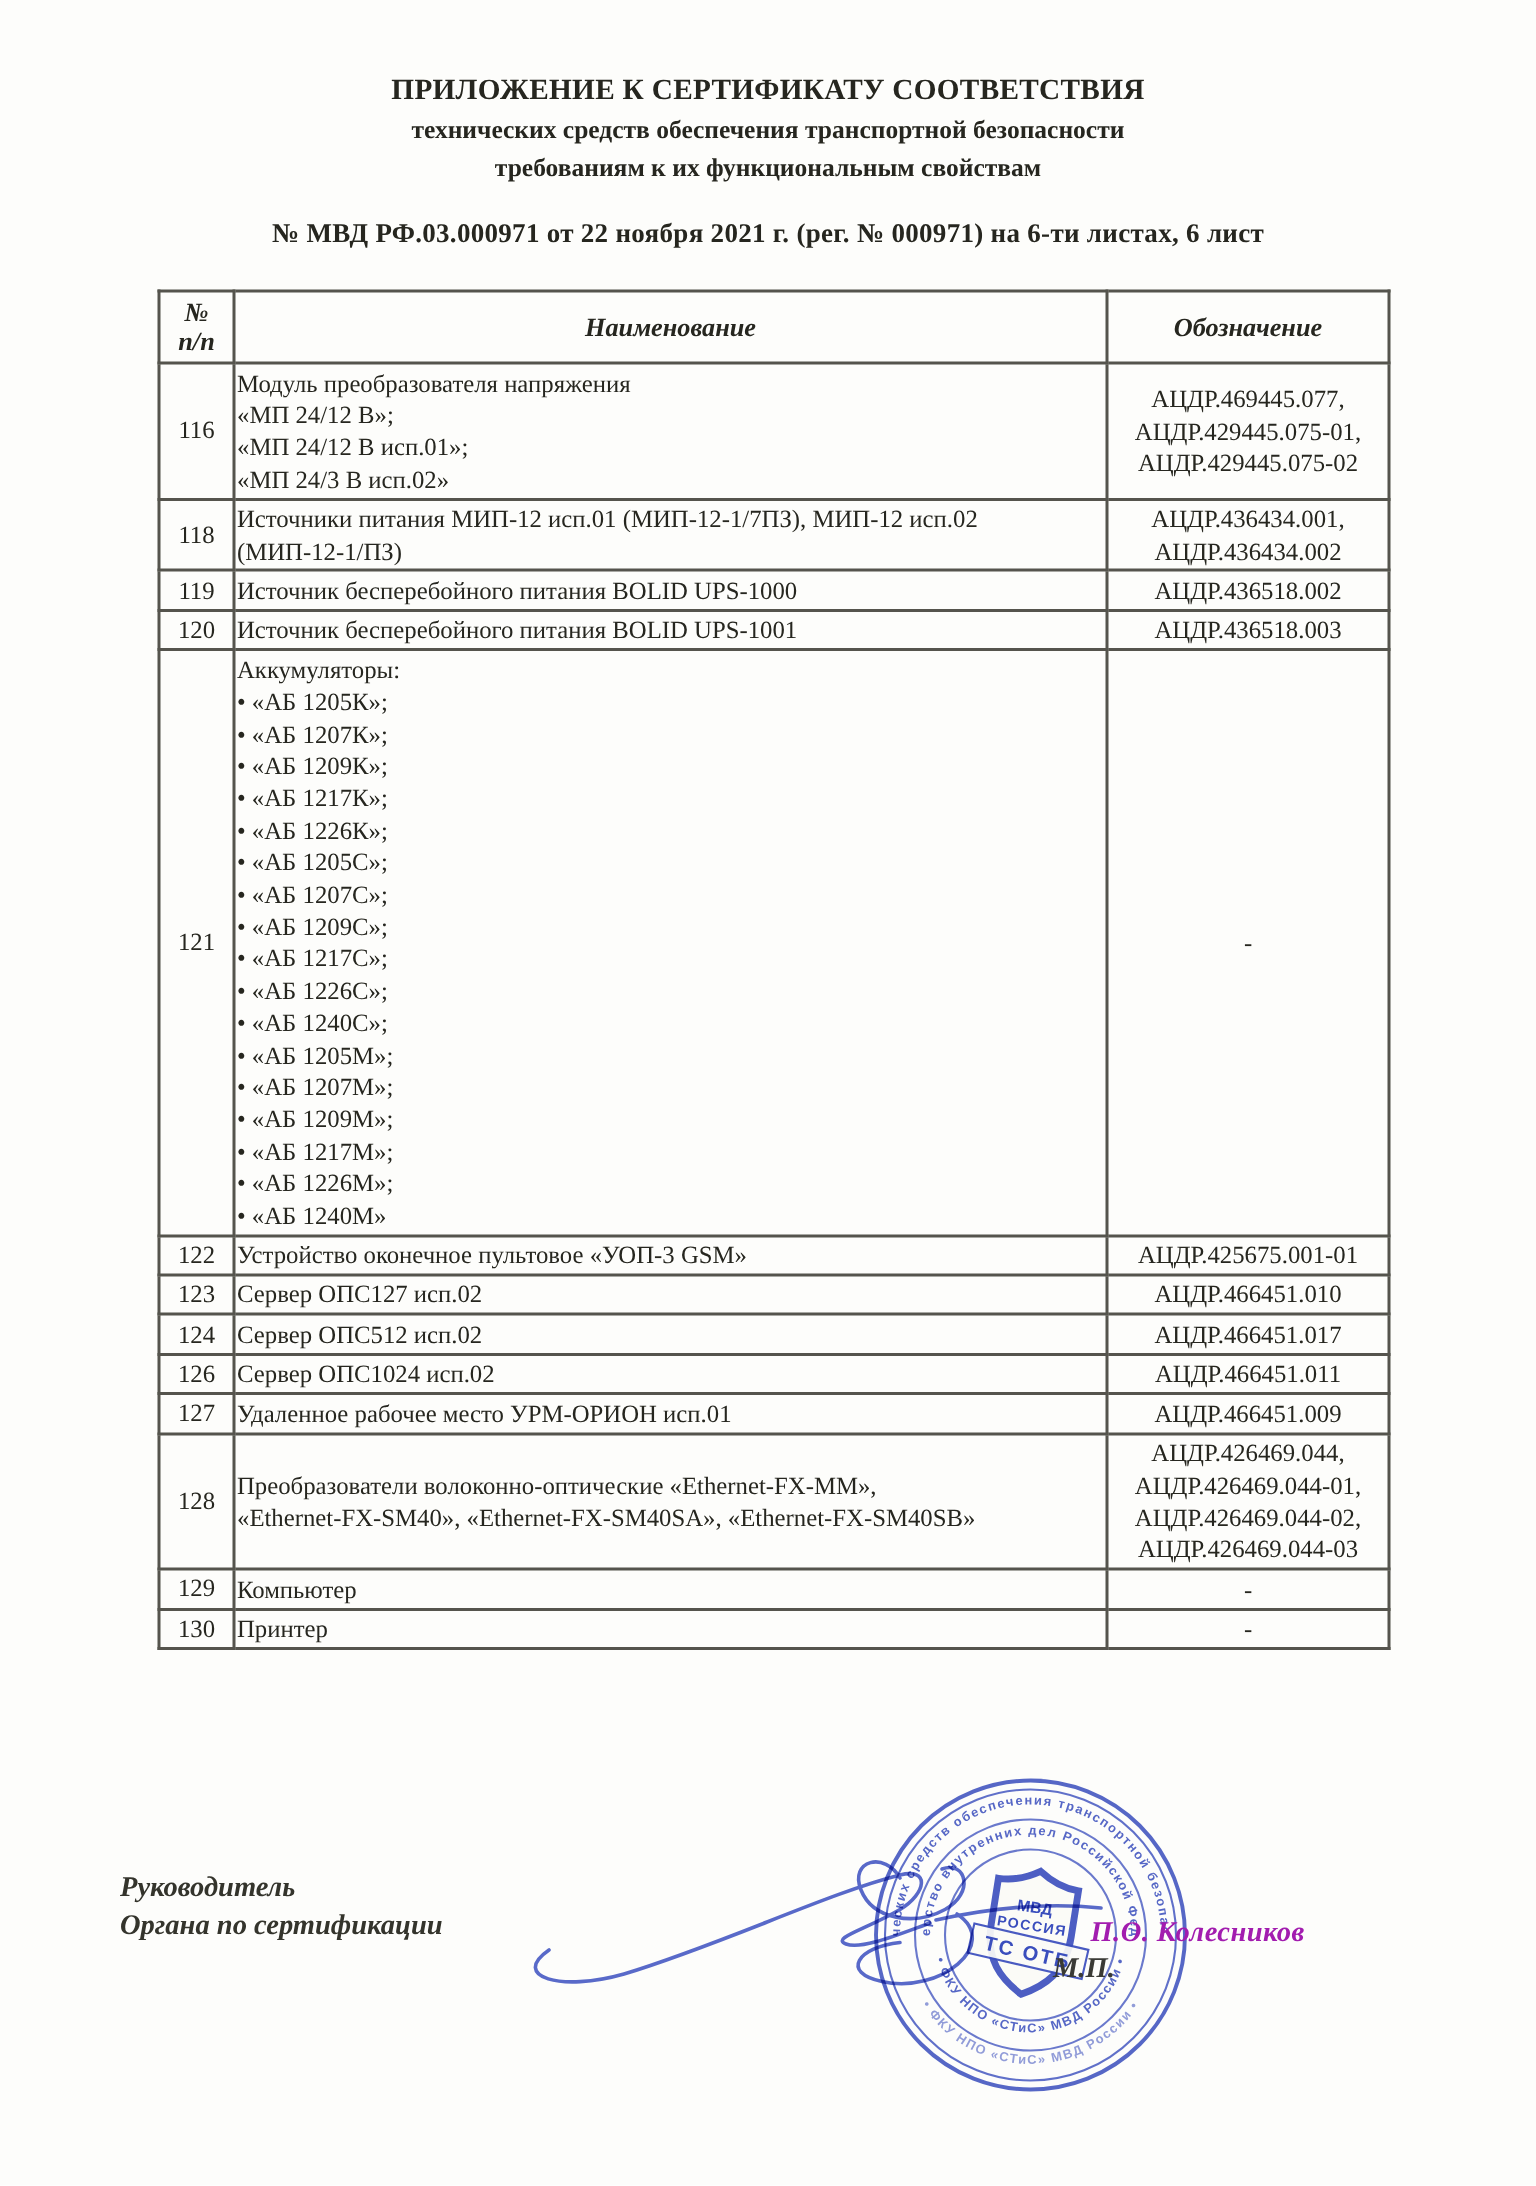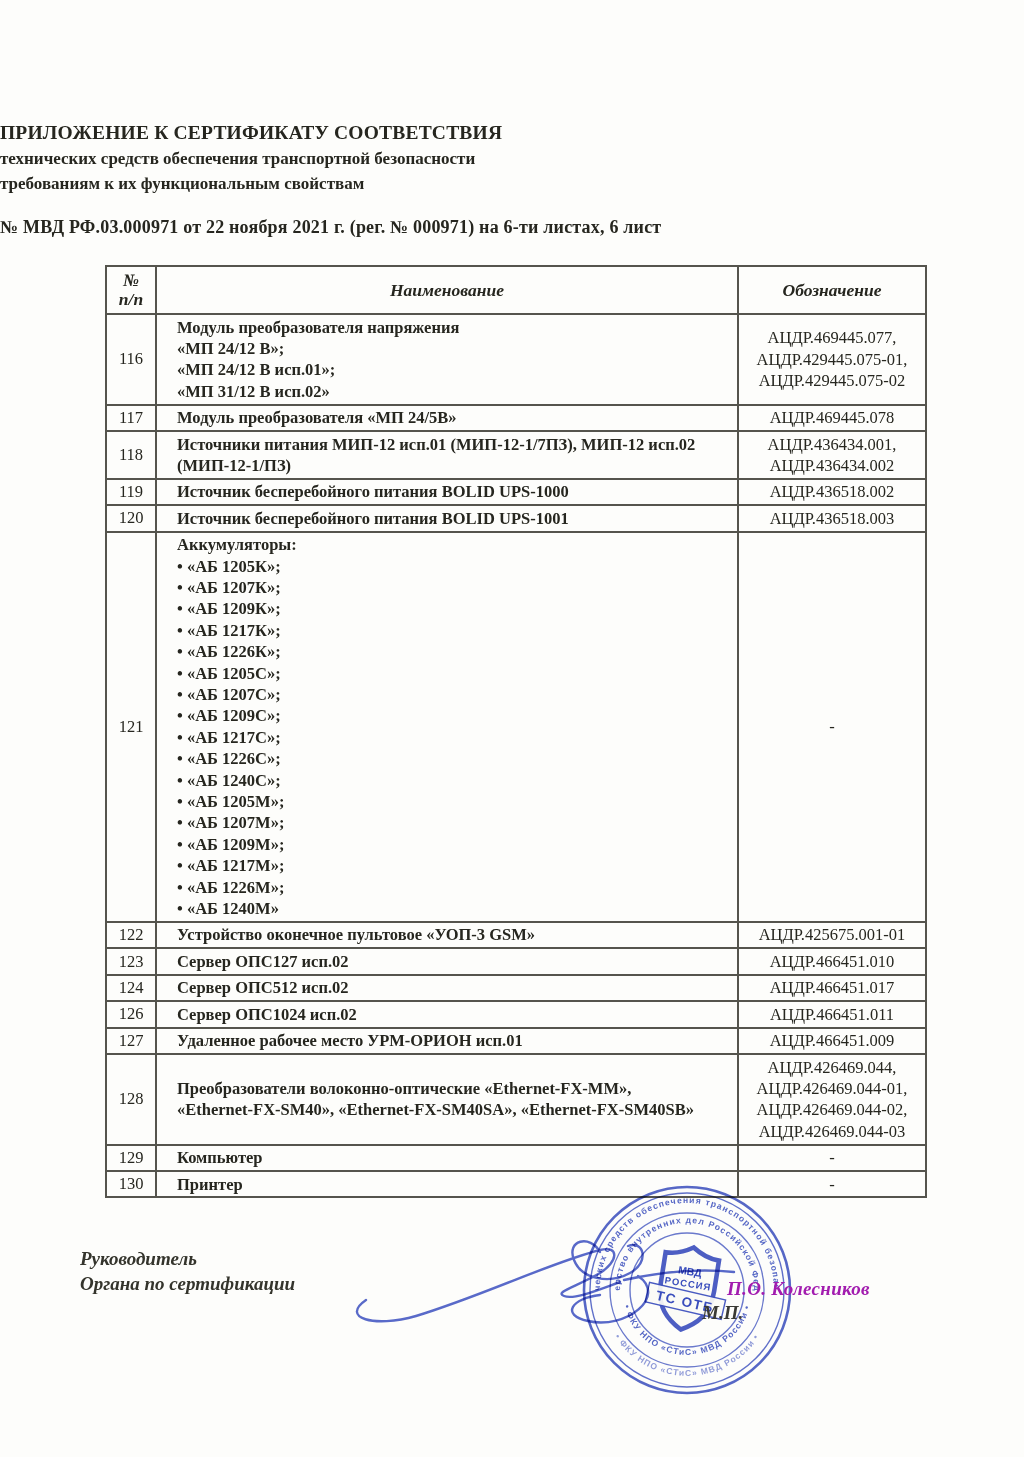--- a/index.html
+++ b/index.html
@@ -3,40 +3,40 @@
 <meta charset="utf-8">
 <style>
   html,body{margin:0;padding:0;background:#ffffff;}
   .page{
     position:relative;width:1024px;height:1457px;overflow:hidden;
     background:#fdfdfb;
     font-family:"Liberation Serif","DejaVu Serif",serif;
     color:var(--ink,#26261f);
   }
   
-  .doc-header{padding-top:120px;text-align:left;}
+  .doc-header{padding-top:48px;text-align:center;}
   .title-main{font-weight:bold;font-size:19.5px;line-height:26px;letter-spacing:.2px;}
   .title-sub{font-weight:bold;font-size:17px;line-height:25px;}
   .doc-number{font-weight:bold;font-size:18px;margin-top:21px;letter-spacing:.2px;}
   
   table.equip{
     border-collapse:collapse;table-layout:fixed;
     margin:27px 0 0 105px;width:820px;
   }
   .equip col.w-num{width:50px}
   .equip col.w-name{width:582px}
   .equip col.w-desig{width:188px}
   .equip th,.equip td{border:2px solid var(--line,#55544d);}
   .equip th{
     font-style:italic;font-weight:bold;font-size:17.5px;
     line-height:19px;padding:4px 2px;text-align:center;vertical-align:middle;
   }
   .equip td{font-size:16.5px;padding:1.5px 6px;vertical-align:middle;}
   .equip td.c-num{text-align:center;}
-  .equip td.c-name{padding-left:20px;font-weight:bold;}
+  .equip td.c-name{padding-left:1px;}
   .equip td.c-desig{text-align:center;}
   .equip .line{line-height:21.4px;white-space:nowrap;}
   
   .footer{position:absolute;left:0;top:1180px;width:1024px;height:277px;padding-left:38px;}
   .role{
     position:absolute;left:80px;top:66px;
     font-weight:bold;font-style:italic;font-size:19px;line-height:25px;color:#34342c;
   }
   .stamp{position:absolute;left:580px;top:3px;width:214px;height:214px;mix-blend-mode:multiply;}
   .signature{position:absolute;left:348px;top:48px;width:390px;height:110px;mix-blend-mode:multiply;}
@@ -80,35 +80,26 @@
         <th>Обозначение</th>
       </tr>
     </thead>
     <tbody>
         <tr>
           <td class="c-num">116</td>
           <td class="c-name">
             <div class="line">Модуль преобразователя напряжения</div>
             <div class="line">«МП 24/12 В»;</div>
             <div class="line">«МП 24/12 В исп.01»;</div>
-            <div class="line">«МП 31/12 В исп.02»</div>
+            <div class="line">«МП 24/3 В исп.02»</div>
           </td>
           <td class="c-desig">
             <div class="line">АЦДР.469445.077,</div>
             <div class="line">АЦДР.429445.075-01,</div>
             <div class="line">АЦДР.429445.075-02</div>
-          </td>
-        </tr>
-        <tr>
-          <td class="c-num">117</td>
-          <td class="c-name">
-            <div class="line">Модуль преобразователя «МП 24/5В»</div>
-          </td>
-          <td class="c-desig">
-            <div class="line">АЦДР.469445.078</div>
           </td>
         </tr>
         <tr>
           <td class="c-num">118</td>
           <td class="c-name">
             <div class="line">Источники питания МИП-12 исп.01 (МИП-12-1/7ПЗ), МИП-12 исп.02</div>
             <div class="line">(МИП-12-1/ПЗ)</div>
           </td>
           <td class="c-desig">
             <div class="line">АЦДР.436434.001,</div>

